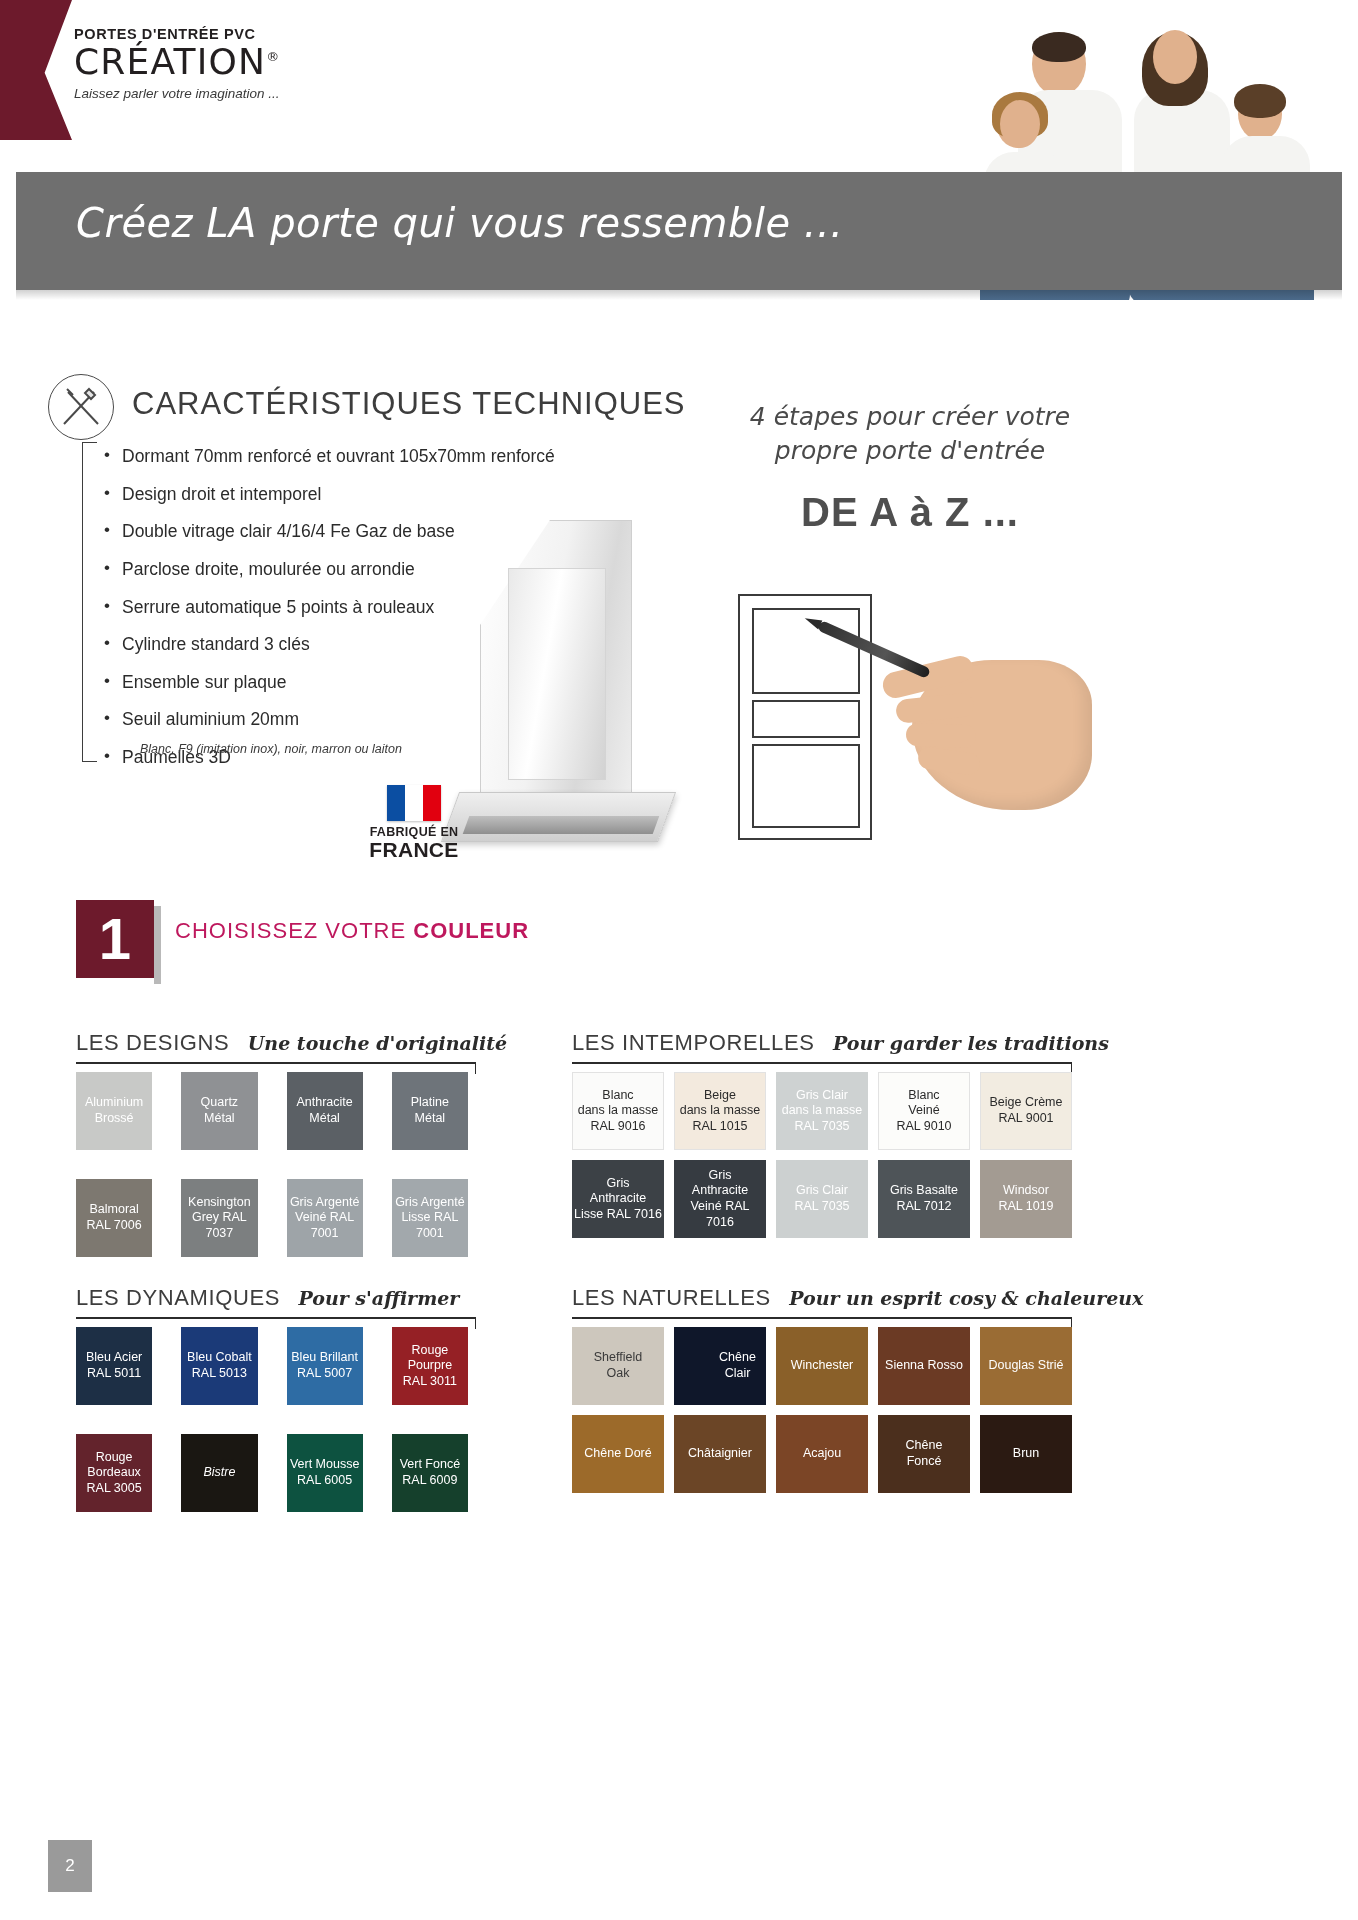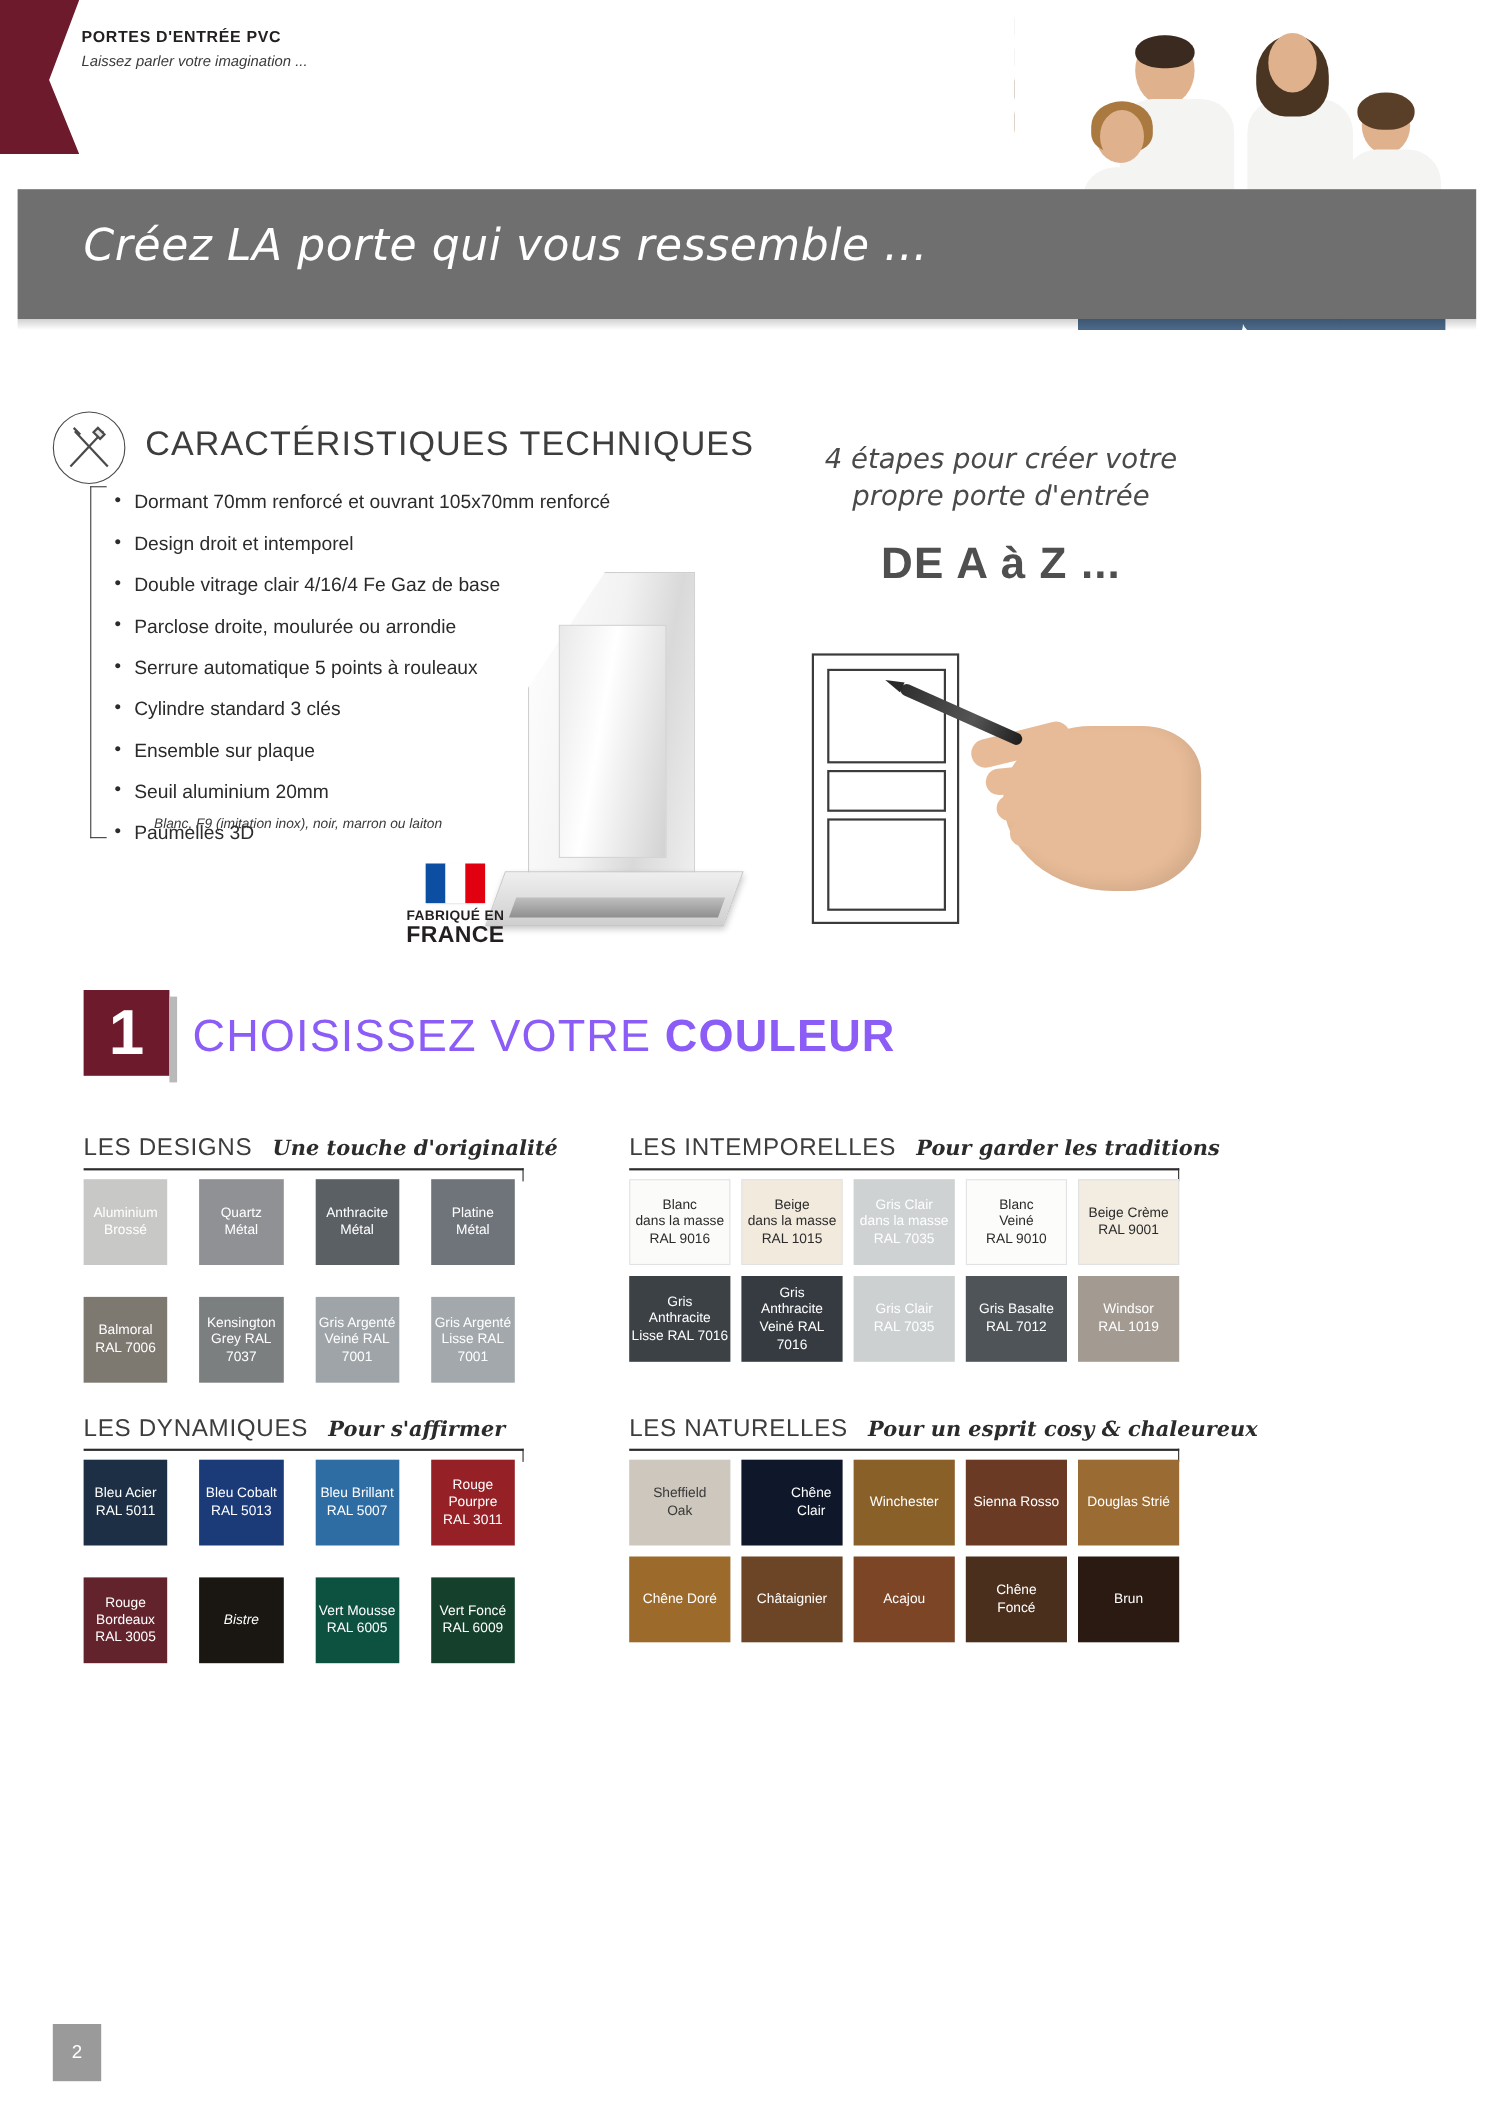--- a/index.html
+++ b/index.html
@@ -323,23 +323,23 @@
   }
   .numbox-shadow {
     position:absolute;
     left: 154px; top: 6px;
     width: 7px; height: 78px;
     background: #b9b9b9;
   }
   .color-title {
     position: absolute;
     left: 175px; top: 18px;
-    font-size: 41px;
+    font-size: 22px;
     letter-spacing: 1px;
-    color: #8b5cf6;
+    color: #be185d;
     font-weight: 300;
   }
   .color-title b { font-weight: 600; }
 
   
   .group { position: absolute; }
   .group-head {
     position: relative;
     height: 34px;
     white-space: nowrap;
@@ -404,20 +404,23 @@
   }
 </style>
 </head>
 <body>
 
 <div class="header">
   <div class="corner-flag"></div>
 
   <div class="brand">
     <div class="brand-kicker">PORTES D'ENTRÉE PVC</div>
+    <div class="brand-name">
+      <span>CRÉATION</span><span class="reg">®</span>
+    </div>
     <div class="brand-tagline">Laissez parler votre imagination ...</div>
   </div>
 
   <div class="family-photo">
     <div class="fp-bg"></div>
 
     <div class="person" style="left:96px; top:22px;">
       <div class="head" style="width:54px;height:64px;margin-left:14px;"></div>
       <div class="hair" style="left:14px; top:0; width:54px; height:30px; background:#3a2a20;"></div>
       <div class="shirt" style="width:104px;height:96px;margin-top:-6px;"></div>

